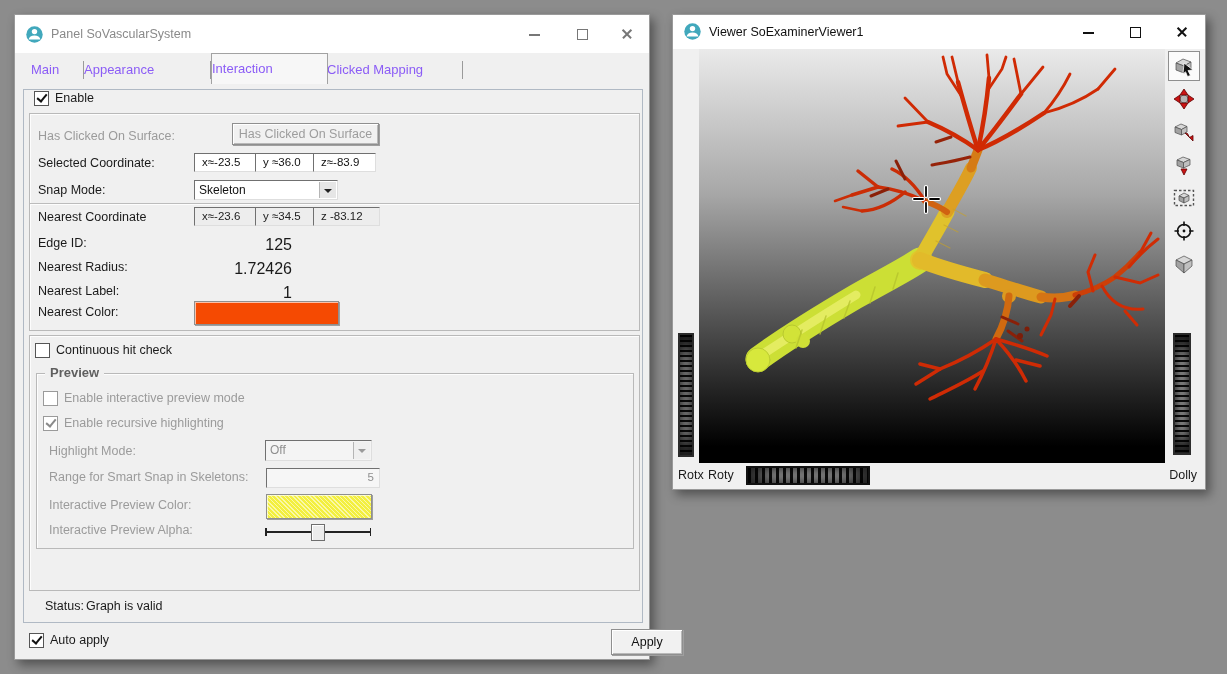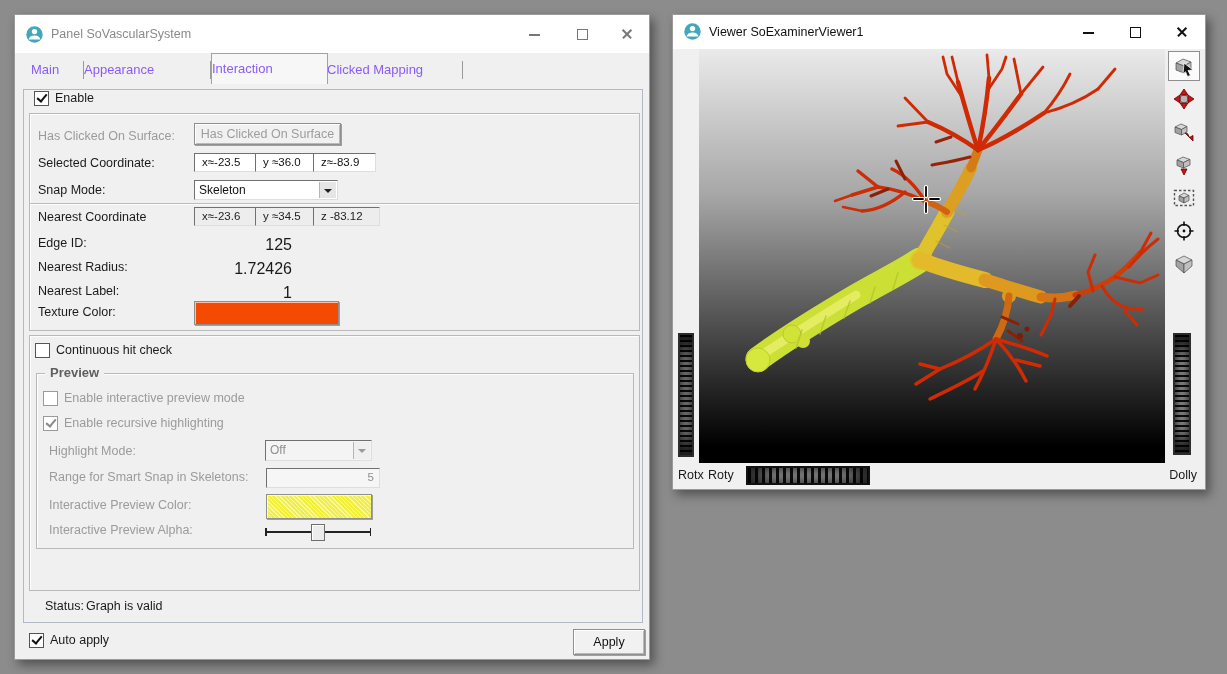--- a/index.html
+++ b/index.html
@@ -34,21 +34,21 @@
   .gsep{position:absolute;left:0;right:0;height:1px;background:#bcbcbc;box-shadow:0 1px 0 #fdfdfd;}
   .fld{position:absolute;background:#fff;border:1px solid;border-color:#707070 #dedede #dedede #707070;font-size:11.5px;color:#111;padding:2px 0 0 7px;white-space:nowrap;overflow:hidden;}
   .fld.dis{background:#ededed;color:#222;}
   .fld.numdis{background:#f6f6f6;color:#8f8f8f;text-align:right;padding-right:5px;}
   .combo{position:absolute;background:#fff;border:1px solid;border-color:#707070 #dedede #dedede #707070;font-size:12px;color:#111;padding:2px 0 0 4px;}
   .combo .arrowbtn{position:absolute;right:1px;top:1px;bottom:1px;width:16px;background:#e6e6e6;border-left:1px solid #b5b5b5;}
   .combo .arrowbtn:after{content:"";position:absolute;left:4px;top:7px;border:4px solid transparent;border-top-color:#222;}
   .combo.dis{background:#f4f4f4;color:#8f8f8f;}
   .combo.dis .arrowbtn{background:#efefef;}
   .combo.dis .arrowbtn:after{border-top-color:#9a9a9a;}
-  .btn3d{position:absolute;background:#f1f1f1;border:1px solid #8f8f8f;box-shadow:inset 1px 1px 0 #fff,inset -1px -1px 0 #b9b9b9,1px 1px 0 #9f9f9f;font-size:12.5px;color:#111;text-align:center;}
+  .btn3d{position:absolute;background:#f1f1f1;border:1px solid #8f8f8f;box-shadow:inset 1px 1px 0 #fff,inset -1px -1px 0 #b9b9b9,1px 1px 0 #9f9f9f;font-size:12.5px;color:#111;text-align:center;margin-left:38px;}
   .btn3d.dis{color:#9d9d9d;}
   .swatch{position:absolute;border:1px solid #8f8f8f;box-shadow:inset 1px 1px 0 rgba(255,255,255,.65),1px 1px 0 #9f9f9f;}
   .swatch.yellow{background-image:repeating-linear-gradient(45deg,rgba(255,255,255,.55) 0 1px,transparent 1px 3px);}
   .cb{position:absolute;width:13px;height:13px;background:#fff;border:1px solid #555;}
   .cb.dis{border-color:#9a9a9a;}
   .chk{position:absolute;left:2px;top:2px;width:8px;height:4px;border-left:2px solid #111;border-bottom:2px solid #111;transform:rotate(-50deg);}
   .cb.dis .chk{border-color:#8a8a8a;}
   .slider{position:absolute;}
   .slider .track{position:absolute;left:0;right:0;top:7px;height:1.5px;background:#222;}
   .slider .tick{position:absolute;top:4px;width:1.5px;height:8px;background:#222;}
@@ -134,21 +134,21 @@
 
       <span class="lbl" style="left:8px;top:122px;">Edge ID:</span>
       <span class="val" style="left:164px;top:122px;width:98px;">125</span>
 
       <span class="lbl" style="left:8px;top:146px;">Nearest Radius:</span>
       <span class="val" style="left:164px;top:146px;width:98px;">1.72426</span>
 
       <span class="lbl" style="left:8px;top:170px;">Nearest Label:</span>
       <span class="val" style="left:164px;top:170px;width:98px;">1</span>
 
-      <span class="lbl" style="left:8px;top:191px;">Texture Color:</span>
+      <span class="lbl" style="left:8px;top:191px;">Nearest Color:</span>
       <div class="swatch" style="left: 164px; top: 187px; width: 143px; height: 22px; background: rgb(245, 74, 2);"></div>
     </div>
 
     <div class="gb" style="left:14px;top:320px;width:609px;height:254px;">
       <span class="cb" style="left:5px;top:7px;"></span>
       <span class="lbl" style="left:26px;top:7px;">Continuous hit check</span>
 
       <div class="gb" style="left:6px;top:37px;width:596px;height:174px;">
         <span class="prevlegend">Preview</span>
 

